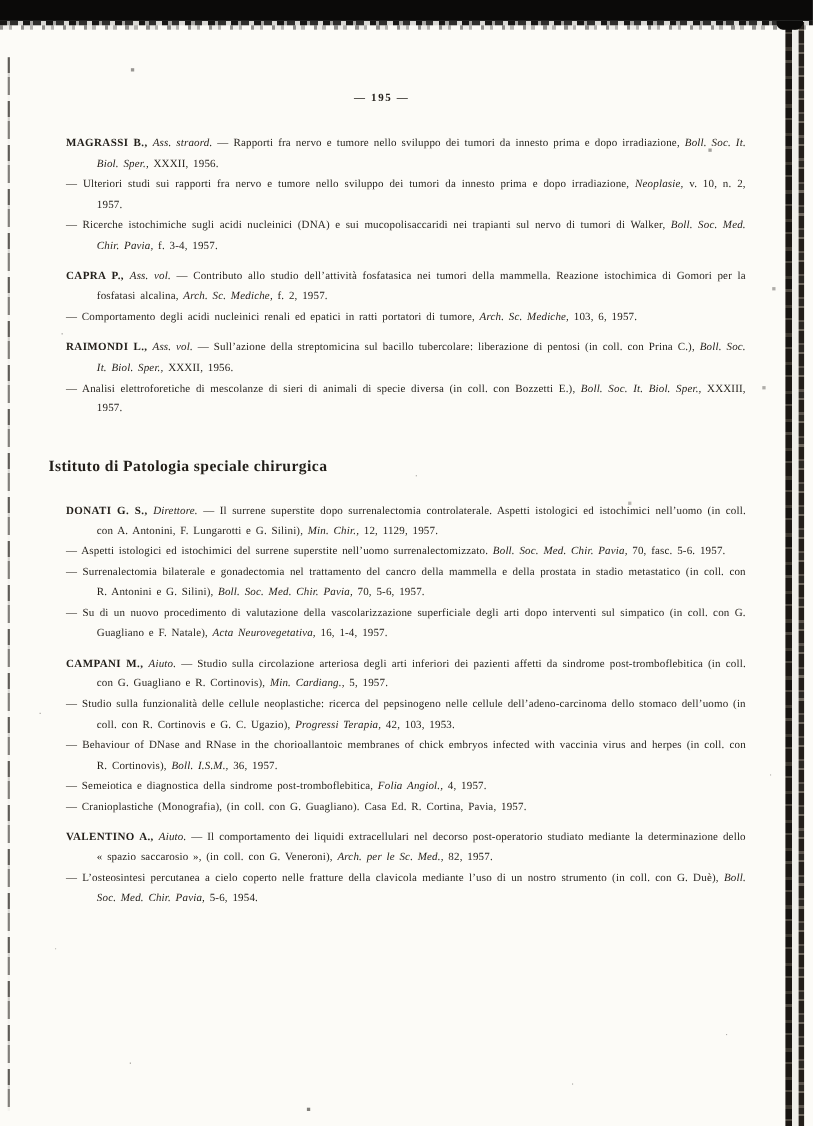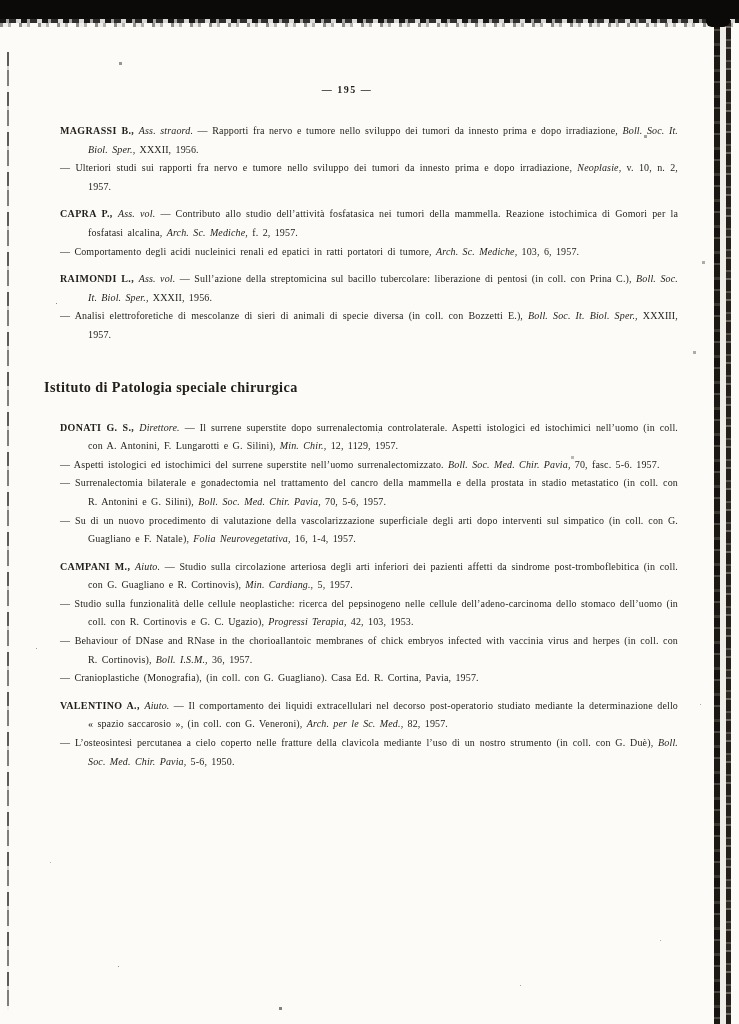--- a/index.html
+++ b/index.html
@@ -71,40 +71,42 @@
 <div class="spine-line-b"></div>
 <div class="left-edge"></div>
 <div class="specks"></div>
 
 <div class="content">
   <div class="page-number">— 195 —</div>
   <div>
       <div class="entry-group">
         <p class="entry"><span class="seg-b">MAGRASSI B., </span><span class="seg-i">Ass. straord.</span><span class="seg-n"> — Rapporti fra nervo e tumore nello sviluppo dei tumori da innesto prima e dopo irradiazione, </span><span class="seg-i">Boll. Soc. It. Biol. Sper.,</span><span class="seg-n"> XXXII, 1956.</span></p>
         <p class="entry"><span class="seg-n">— Ulteriori studi sui rapporti fra nervo e tumore nello sviluppo dei tumori da innesto prima e dopo irradiazione, </span><span class="seg-i">Neoplasie,</span><span class="seg-n"> v. 10, n. 2, 1957.</span></p>
+        <p class="entry"><span class="seg-n">— Ricerche istochimiche sugli acidi nucleinici (DNA) e sui mucopolisaccaridi nei trapianti sul nervo di tumori di Walker, </span><span class="seg-i">Boll. Soc. Med. Chir. Pavia,</span><span class="seg-n"> f. 3-4, 1957.</span></p>
       </div>
       <div class="entry-group">
         <p class="entry"><span class="seg-b">CAPRA P., </span><span class="seg-i">Ass. vol.</span><span class="seg-n"> — Contributo allo studio dell’attività fosfatasica nei tumori della mammella. Reazione istochimica di Gomori per la fosfatasi alcalina, </span><span class="seg-i">Arch. Sc. Mediche,</span><span class="seg-n"> f. 2, 1957.</span></p>
         <p class="entry"><span class="seg-n">— Comportamento degli acidi nucleinici renali ed epatici in ratti portatori di tumore, </span><span class="seg-i">Arch. Sc. Mediche,</span><span class="seg-n"> 103, 6, 1957.</span></p>
       </div>
       <div class="entry-group">
         <p class="entry"><span class="seg-b">RAIMONDI L., </span><span class="seg-i">Ass. vol.</span><span class="seg-n"> — Sull’azione della streptomicina sul bacillo tubercolare: liberazione di pentosi (in coll. con Prina C.), </span><span class="seg-i">Boll. Soc. It. Biol. Sper.,</span><span class="seg-n"> XXXII, 1956.</span></p>
         <p class="entry"><span class="seg-n">— Analisi elettroforetiche di mescolanze di sieri di animali di specie diversa (in coll. con Bozzetti E.), </span><span class="seg-i">Boll. Soc. It. Biol. Sper.,</span><span class="seg-n"> XXXIII, 1957.</span></p>
       </div>
       <div class="section-heading">Istituto di Patologia speciale chirurgica</div>
       <div class="entry-group">
         <p class="entry"><span class="seg-b">DONATI G. S., </span><span class="seg-i">Direttore.</span><span class="seg-n"> — Il surrene superstite dopo surrenalectomia controlaterale. Aspetti istologici ed istochimici nell’uomo (in coll. con A. Antonini, F. Lungarotti e G. Silini), </span><span class="seg-i">Min. Chir.,</span><span class="seg-n"> 12, 1129, 1957.</span></p>
         <p class="entry"><span class="seg-n">— Aspetti istologici ed istochimici del surrene superstite nell’uomo surrenalectomizzato. </span><span class="seg-i">Boll. Soc. Med. Chir. Pavia,</span><span class="seg-n"> 70, fasc. 5-6. 1957.</span></p>
         <p class="entry"><span class="seg-n">— Surrenalectomia bilaterale e gonadectomia nel trattamento del cancro della mammella e della prostata in stadio metastatico (in coll. con R. Antonini e G. Silini), </span><span class="seg-i">Boll. Soc. Med. Chir. Pavia,</span><span class="seg-n"> 70, 5-6, 1957.</span></p>
-        <p class="entry"><span class="seg-n">— Su di un nuovo procedimento di valutazione della vascolarizzazione superficiale degli arti dopo interventi sul simpatico (in coll. con G. Guagliano e F. Natale), </span><span class="seg-i">Folia Neurovegetativa,</span><span class="seg-n"> 16, 1-4, 1957.</span></p>
+        <p class="entry"><span class="seg-n">— Su di un nuovo procedimento di valutazione della vascolarizzazione superficiale degli arti dopo interventi sul simpatico (in coll. con G. Guagliano e F. Natale), </span><span class="seg-i">Acta Neurovegetativa,</span><span class="seg-n"> 16, 1-4, 1957.</span></p>
       </div>
       <div class="entry-group">
         <p class="entry"><span class="seg-b">CAMPANI M., </span><span class="seg-i">Aiuto.</span><span class="seg-n"> — Studio sulla circolazione arteriosa degli arti inferiori dei pazienti affetti da sindrome post-tromboflebitica (in coll. con G. Guagliano e R. Cortinovis), </span><span class="seg-i">Min. Cardiang.,</span><span class="seg-n"> 5, 1957.</span></p>
         <p class="entry"><span class="seg-n">— Studio sulla funzionalità delle cellule neoplastiche: ricerca del pepsinogeno nelle cellule dell’adeno-carcinoma dello stomaco dell’uomo (in coll. con R. Cortinovis e G. C. Ugazio), </span><span class="seg-i">Progressi Terapia,</span><span class="seg-n"> 42, 103, 1953.</span></p>
         <p class="entry"><span class="seg-n">— Behaviour of DNase and RNase in the chorioallantoic membranes of chick embryos infected with vaccinia virus and herpes (in coll. con R. Cortinovis), </span><span class="seg-i">Boll. I.S.M.,</span><span class="seg-n"> 36, 1957.</span></p>
+        <p class="entry"><span class="seg-n">— Semeiotica e diagnostica della sindrome post-tromboflebitica, </span><span class="seg-i">Folia Angiol.,</span><span class="seg-n"> 4, 1957.</span></p>
         <p class="entry"><span class="seg-n">— Cranioplastiche (Monografia), (in coll. con G. Guagliano). Casa Ed. R. Cortina, Pavia, 1957.</span></p>
       </div>
       <div class="entry-group">
         <p class="entry"><span class="seg-b">VALENTINO A., </span><span class="seg-i">Aiuto.</span><span class="seg-n"> — Il comportamento dei liquidi extracellulari nel decorso post-operatorio studiato mediante la determinazione dello « spazio saccarosio », (in coll. con G. Veneroni), </span><span class="seg-i">Arch. per le Sc. Med.,</span><span class="seg-n"> 82, 1957.</span></p>
-        <p class="entry"><span class="seg-n">— L’osteosintesi percutanea a cielo coperto nelle fratture della clavicola mediante l’uso di un nostro strumento (in coll. con G. Duè), </span><span class="seg-i">Boll. Soc. Med. Chir. Pavia,</span><span class="seg-n"> 5-6, 1950.</span></p>
+        <p class="entry"><span class="seg-n">— L’osteosintesi percutanea a cielo coperto nelle fratture della clavicola mediante l’uso di un nostro strumento (in coll. con G. Duè), </span><span class="seg-i">Boll. Soc. Med. Chir. Pavia,</span><span class="seg-n"> 5-6, 1954.</span></p>
       </div>
     </div>
 </div>
 
 </body></html>

